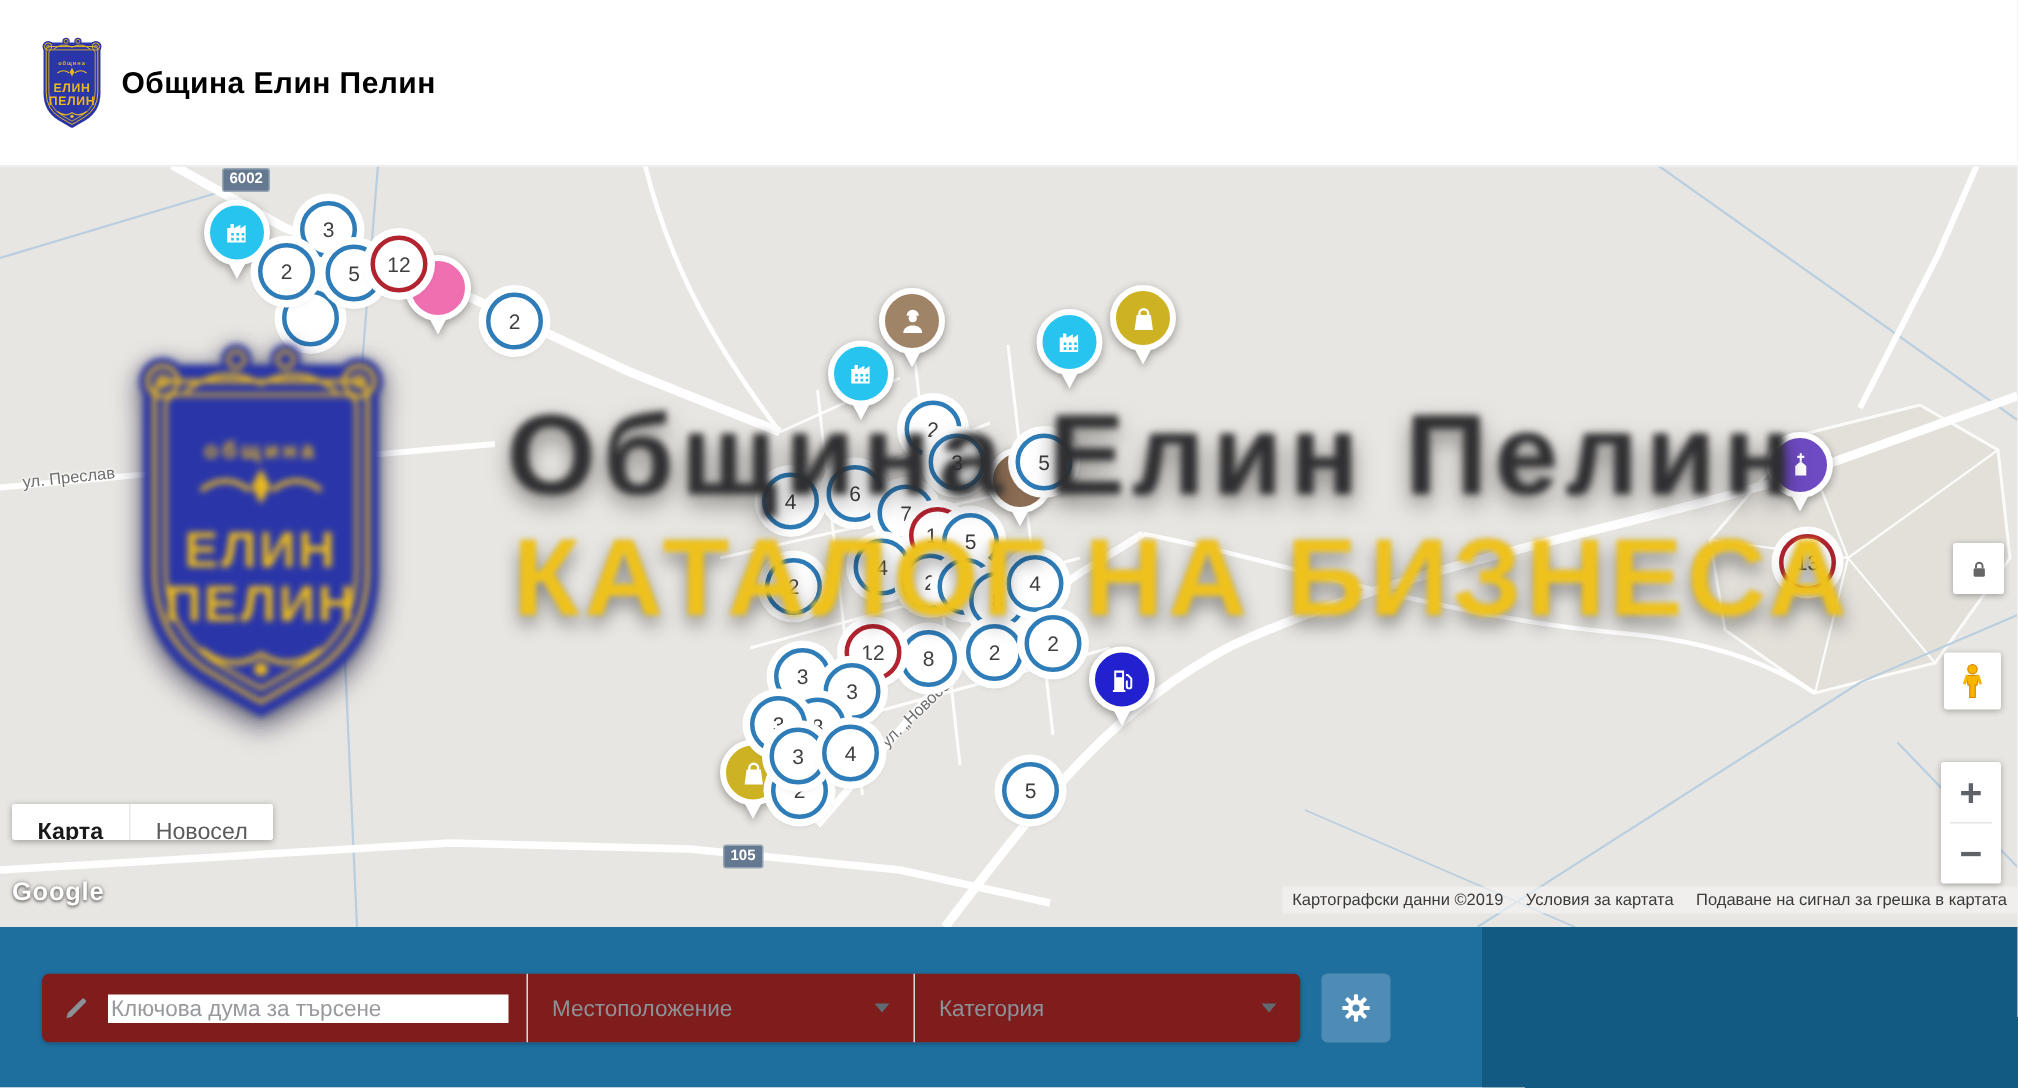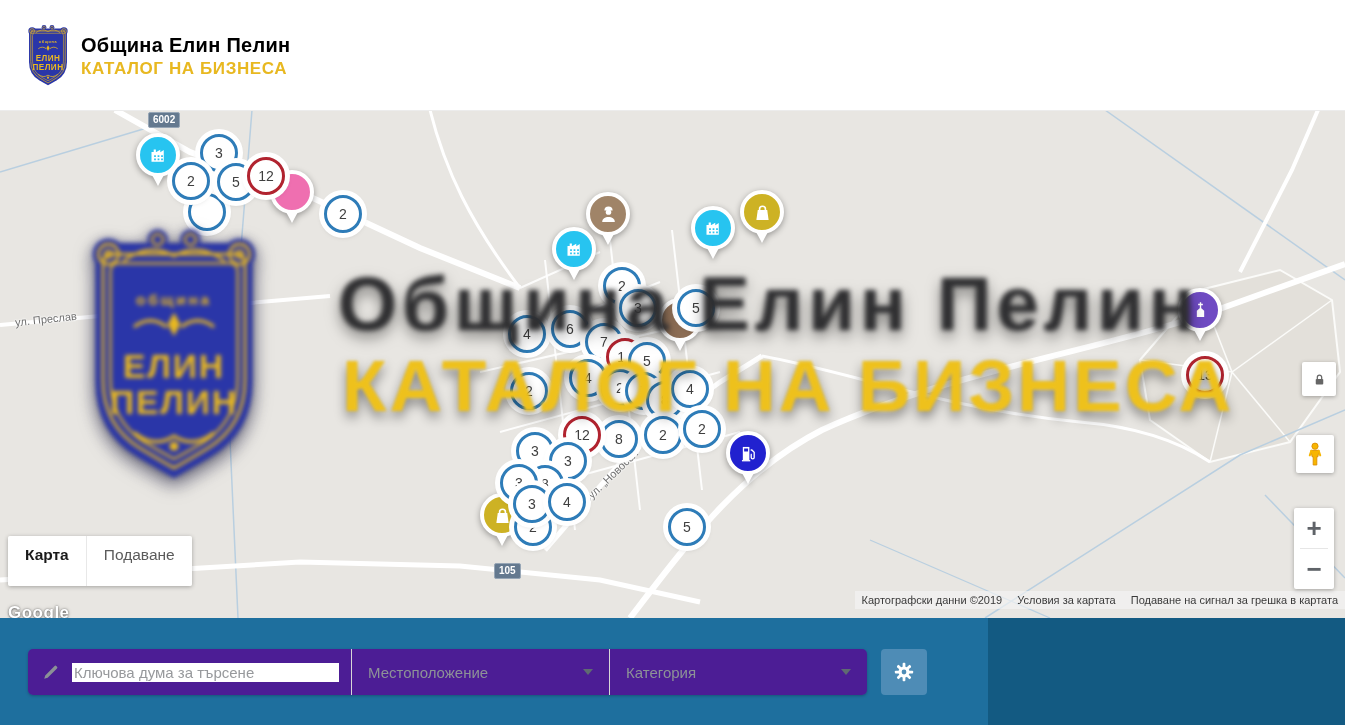--- a/index.html
+++ b/index.html
@@ -37,43 +37,43 @@
   .watermark{position:absolute;left:0;top:0;width:100%;height:100%;z-index:5;pointer-events:none;}
   .emblem-lg{position:absolute;left:83px;top:106px;
              filter:blur(2.2px) drop-shadow(0 7px 9px rgba(25,25,55,.55)) drop-shadow(0 0 5px rgba(25,25,70,.35));}
   .wm1{position:absolute;left:338px;top:150px;font-size:76px;font-weight:bold;color:#2f2f31;white-space:nowrap;
        letter-spacing:5px;filter:blur(2.6px) drop-shadow(0 6px 7px rgba(0,0,0,.5));}
   .wm2{position:absolute;left:342px;top:234px;font-size:73px;font-weight:bold;color:#eec11c;white-space:nowrap;
        letter-spacing:3px;filter:blur(1.8px) drop-shadow(0 6px 6px rgba(0,0,0,.45));}
   
   .maptype{position:absolute;left:8px;top:426px;display:flex;z-index:6;
            box-shadow:0 1px 4px rgba(0,0,0,.3);border-radius:2px;overflow:hidden;}
-  .maptype div{height:50px;line-height:38px;padding:0 17px;background:#fff;font-size:15.5px;cursor:pointer;}
+  .maptype div{height:24px;line-height:38px;padding:0 17px;background:#fff;font-size:15.5px;cursor:pointer;}
   .maptype .on{font-weight:bold;color:#1a1a1a;}
   .maptype .off{color:#5b5b5b;border-left:1px solid #e8e8e8;}
-  .glogo{position:absolute;left:8px;top:493px;z-index:6;color:#fff;font-size:17px;font-weight:bold;
+  .glogo{position:absolute;left:8px;top:475px;z-index:6;color:#fff;font-size:17px;font-weight:bold;
          letter-spacing:.5px;cursor:pointer;
          text-shadow:0 0 2px rgba(0,0,0,.4),0 1px 2px rgba(0,0,0,.35),0 0 4px rgba(0,0,0,.2);}
   .attrib{position:absolute;right:0;top:481px;z-index:6;height:18px;display:flex;align-items:center;gap:15px;
           background:rgba(245,245,245,.65);padding:0 7px;font-size:11px;color:#3a3a3a;}
   .attrib span{white-space:nowrap;cursor:pointer;}
   .ctl{position:absolute;background:#fff;border-radius:2px;box-shadow:0 1px 4px rgba(0,0,0,.3);z-index:6;
        display:flex;align-items:center;justify-content:center;cursor:pointer;}
   .lockbtn{left:1302px;top:252px;width:34px;height:34px;}
   .pegman{left:1296px;top:325px;width:38px;height:38px;}
   .zoomctl{left:1294px;top:398px;width:40px;height:81px;flex-direction:column;justify-content:flex-start;}
   .zoomctl .zb{width:40px;height:40px;display:flex;align-items:center;justify-content:center;
                font-size:26px;color:#5f6368;font-weight:bold;cursor:pointer;}
   .zoomctl .sep{width:28px;height:1px;background:#e6e6e6;}
   
   .searchbar{position:absolute;left:0;top:618px;width:1345px;height:107px;background:var(--bar-blue,#1e6f9e);z-index:10;}
   .right-panel{position:absolute;left:988px;top:0;width:357px;height:107px;background:var(--bar-dark,#135a82);}
   .fields{position:absolute;left:28px;top:31px;height:46px;display:flex;border-radius:5px;overflow:hidden;
           box-shadow:0 1px 3px rgba(0,0,0,.25);}
-  .field{background:#4c1d95;height:46px;display:flex;align-items:center;box-sizing:border-box;}
+  .field{background:#7f1d1d;height:46px;display:flex;align-items:center;box-sizing:border-box;}
   .field.kw{width:323px;padding:0 12px 0 14px;gap:12px;}
   .field.kw input{border:0;outline:0;flex:1;font-size:15px;color:#444;font-family:"Liberation Sans",sans-serif;}
   .field.kw input::placeholder{color:#97999c;}
   .field.sel{width:258px;border-left:1px solid #d7d7d7;padding:0 16px;justify-content:space-between;
              font-size:15px;color:#8d9297;cursor:pointer;}
   .chev{width:0;height:0;border-left:5px solid transparent;border-right:5px solid transparent;
         border-top:6px solid #5f6a72;}
   .gearbtn{position:absolute;left:881px;top:31px;width:46px;height:46px;background:var(--gear-blue,#4e8cb6);
            border:0;border-radius:4px;cursor:pointer;display:flex;align-items:center;justify-content:center;}
   .searchbtn{position:absolute;left:1016px;top:31px;width:303px;height:46px;background:var(--btn-yellow,#f0c326);
@@ -107,21 +107,20 @@
         <path d="M56 112 Q74 98 92 112 M144 112 Q126 98 108 112" fill="none" stroke="var(--emblem-yellow)" stroke-width="3.5"></path>
         <path d="M100 96 l7 13 -7 13 -7 -13 z" fill="var(--emblem-yellow)"></path>
         <text class="emblem-txt" x="100" y="168" font-size="37" letter-spacing="2" fill="var(--emblem-yellow)" text-anchor="middle">ЕЛИН</text>
         <text class="emblem-txt" x="100" y="208" font-size="37" letter-spacing="2" fill="var(--emblem-yellow)" text-anchor="middle">ПЕЛИН</text>
         <path d="M56 228 Q78 246 100 232 Q122 246 144 228" fill="none" stroke="var(--emblem-yellow)" stroke-width="3.5"></path>
         <circle cx="100" cy="243" r="5" fill="var(--emblem-yellow)"></circle>
       </g>
     </svg>
     <div class="logo-text">
       <div class="logo-t1">Община Елин Пелин</div>
-      <div class="logo-t2">КАТАЛОГ НА БИЗНЕСА</div>
     </div>
   </div>
 </div>
 
 <div class="map">
   <svg class="roads" width="1345" height="508" viewBox="0 0 1345 508">
 
     <path d="M1140 250 L1200 180 L1280 160 L1332 190 L1340 262 L1290 332 L1210 352 L1150 310 Z" fill="#e3e0da" stroke="#fbfbf9" stroke-width="2"></path>
     <path d="M1200 180 L1232 262 L1290 332 M1140 250 L1232 262 L1332 190 M1210 352 L1232 262" fill="none" stroke="#fbfbf9" stroke-width="1.5"></path>
 
@@ -138,21 +137,21 @@
     <path d="M520 178 L600 142 M560 212 L660 172 M480 262 L700 212 M500 322 L720 262 M520 382 L740 322" fill="none" stroke="#ffffff" stroke-width="2" opacity=".9"></path>
     <path d="M545 150 L575 420 M610 130 L640 400 M672 120 L702 380" fill="none" stroke="#ffffff" stroke-width="2" opacity=".9"></path>
     <path d="M545 440 L640 330 L720 272 L762 246" fill="none" stroke="#ffffff" stroke-width="5"></path>
     <path d="M630 508 C690 430 740 362 822 320 C950 262 1090 242 1200 206 L1345 154" fill="none" stroke="#ffffff" stroke-width="6"></path>
     <path d="M762 246 C850 262 950 300 1080 312 C1140 317 1180 332 1210 352" fill="none" stroke="#ffffff" stroke-width="3"></path>
     <path d="M0 470 L300 452 L460 456 L600 470 L700 492" fill="none" stroke="#ffffff" stroke-width="5"></path>
     <path d="M1240 162 L1292 60 L1318 0" fill="none" stroke="#ffffff" stroke-width="4"></path>
   </svg>
 
   <div class="badge" style="left:148px;top:2px">6002</div>
-  <div class="badge" style="left:494px;top:453px">105</div>
+  <div class="badge" style="left:482px;top:453px">105</div>
   <div class="street" style="left:15px;top:203px;transform:rotate(-6deg)">ул. Преслав</div>
   <div class="street" style="left:575px;top:360px;transform:rotate(-44deg)">бул. „Новосел</div>
 
   <div class="markers">
       <div class="marker" style="z-index: 10; left: 188px; top: 83px;">
         <div class="cluster"></div>
       </div>
       <div class="marker" style="z-index: 11; left: 270px; top: 60px;">
         <div class="pin">
           <div class="pin-tail"></div>
@@ -376,21 +375,21 @@
         <path d="M56 228 Q78 246 100 232 Q122 246 144 228" fill="none" stroke="var(--emblem-yellow)" stroke-width="3.5"></path>
         <circle cx="100" cy="243" r="5" fill="var(--emblem-yellow)"></circle>
       </g>
     </svg>
     <div class="wm1">Община Елин Пелин</div>
     <div class="wm2">КАТАЛОГ НА БИЗНЕСА</div>
   </div>
 
   <div class="maptype">
     <div class="on">Карта</div>
-    <div class="off">Подаване</div>
+    <div class="off">Новосел</div>
   </div>
   <div class="glogo">Google</div>
   <div class="attrib">
     <span>Картографски данни ©2019</span>
     <span>Условия за картата</span>
     <span>Подаване на сигнал за грешка в картата</span>
   </div>
   <div class="ctl lockbtn">
     <svg width="15" height="15" viewBox="0 0 24 24">
       <rect x="6" y="11" width="12" height="9" rx="1.5" fill="#666"></rect>

